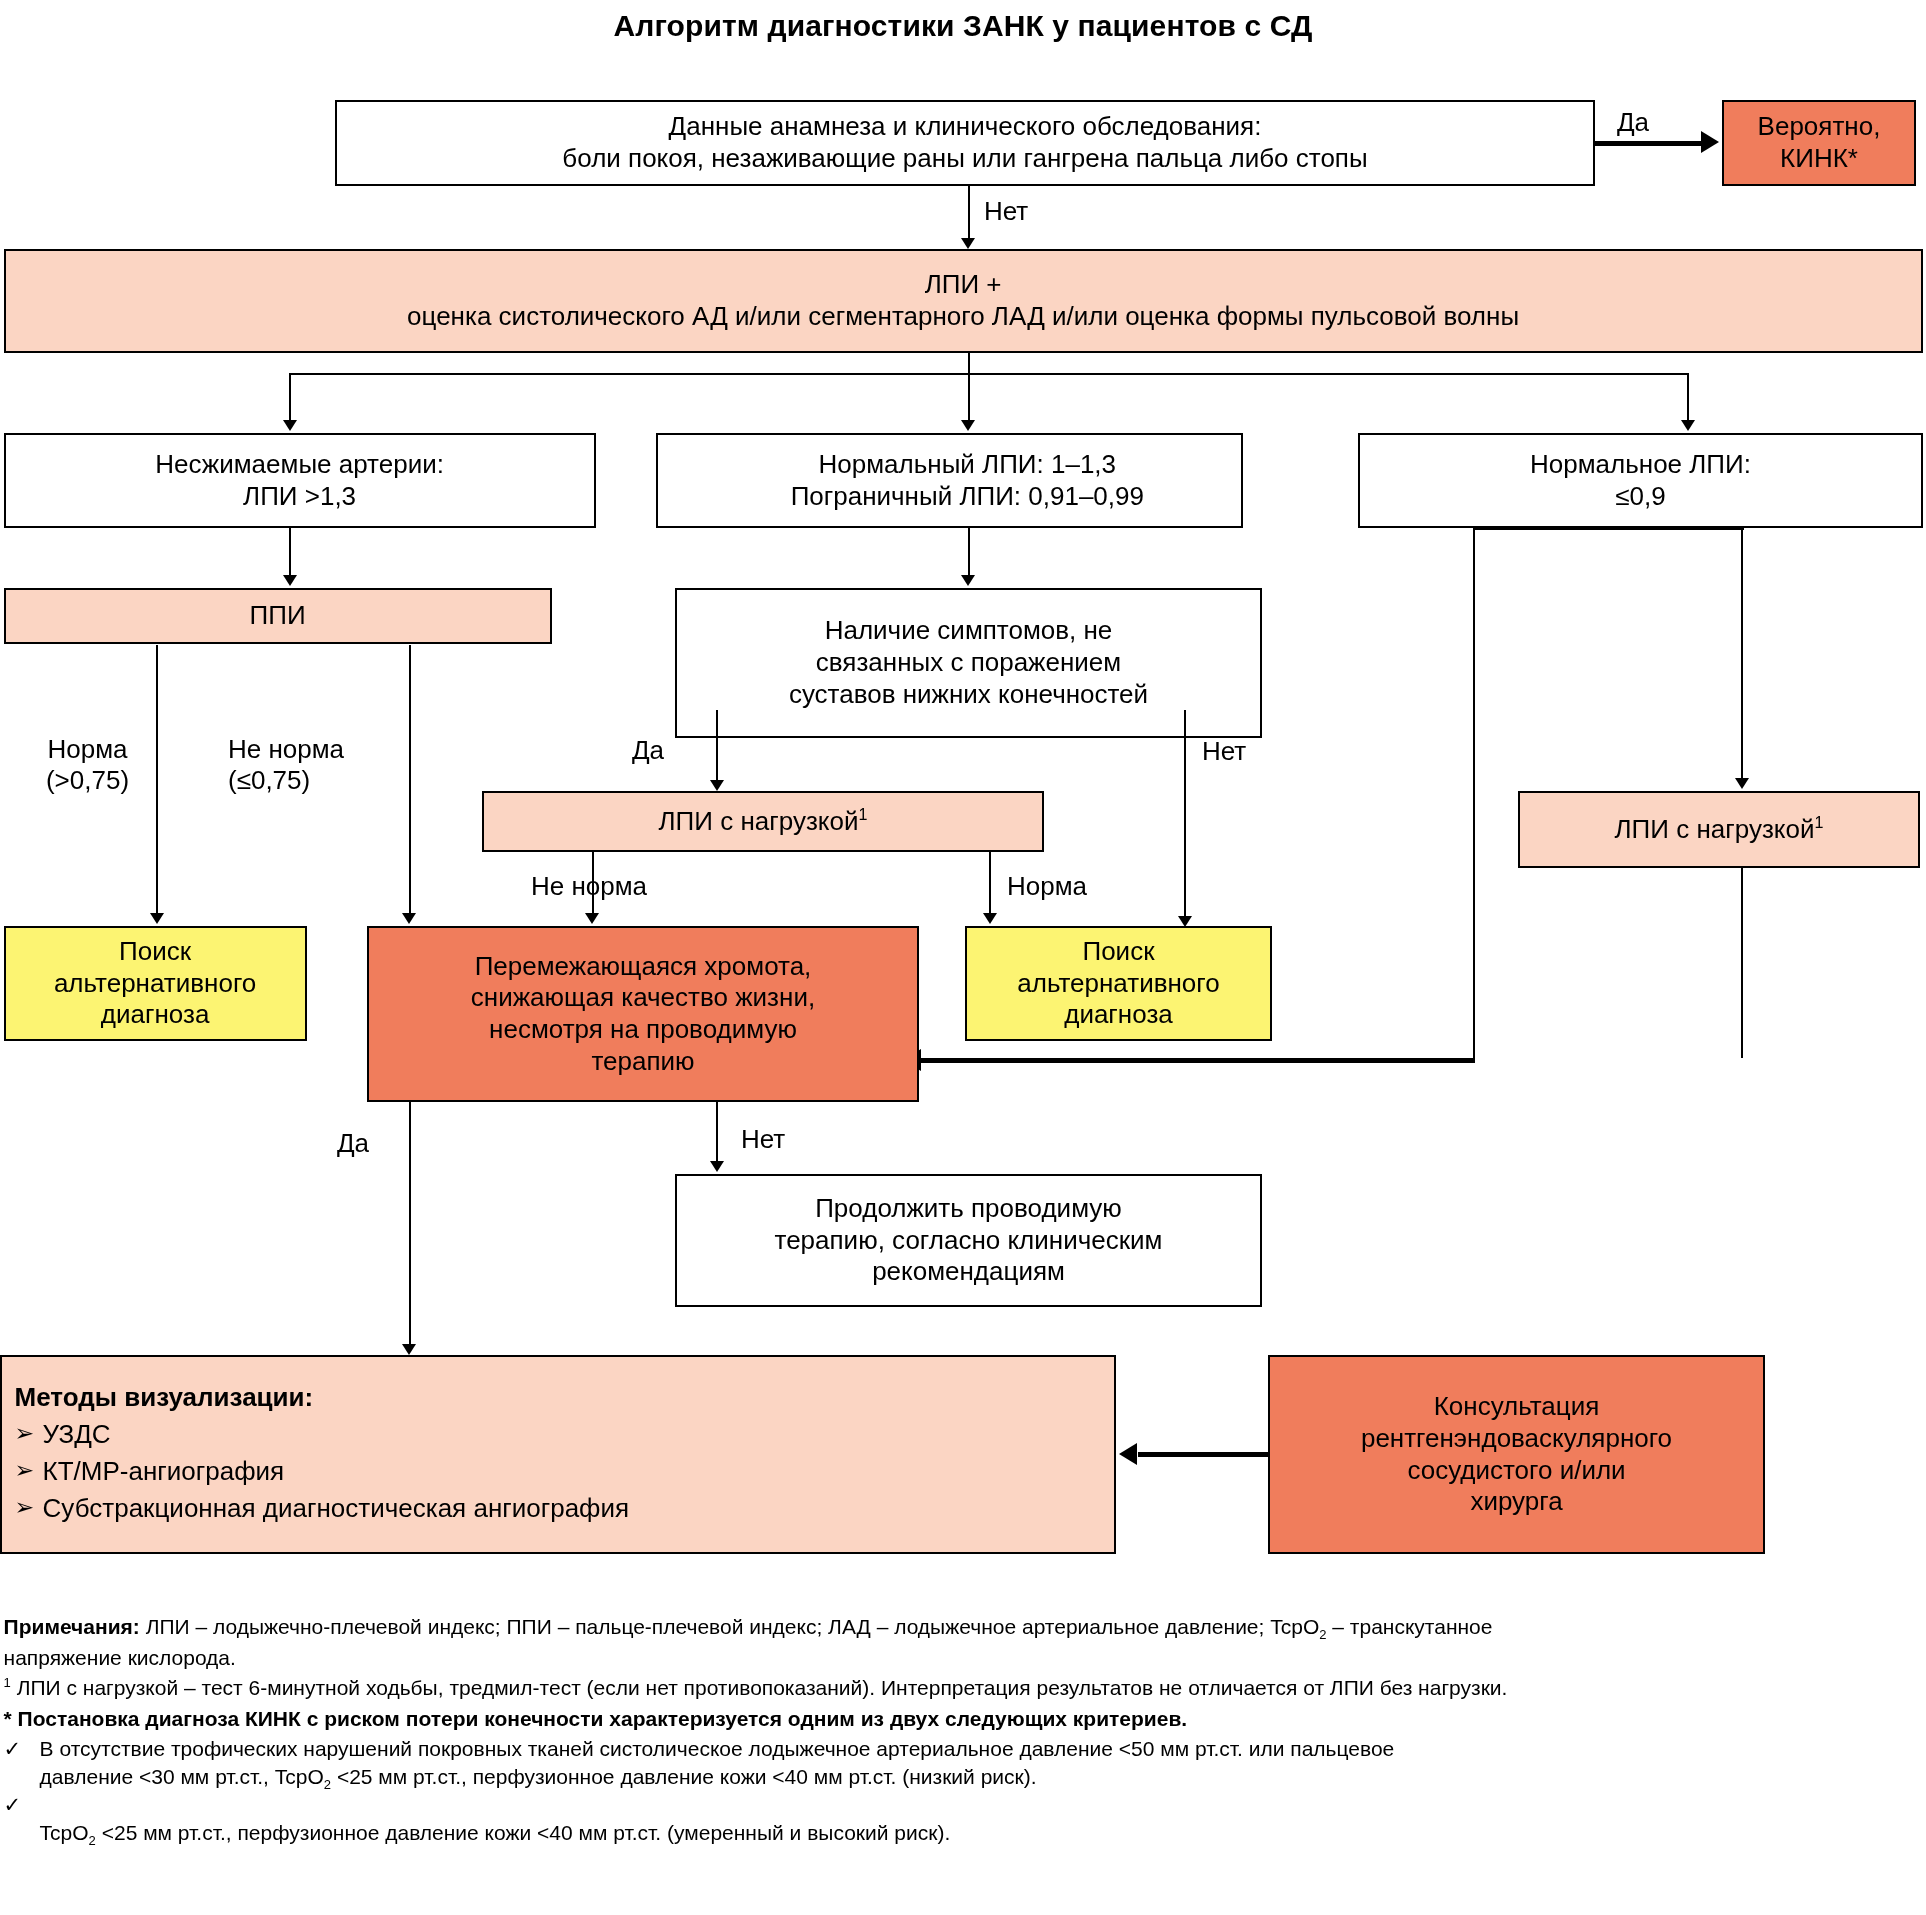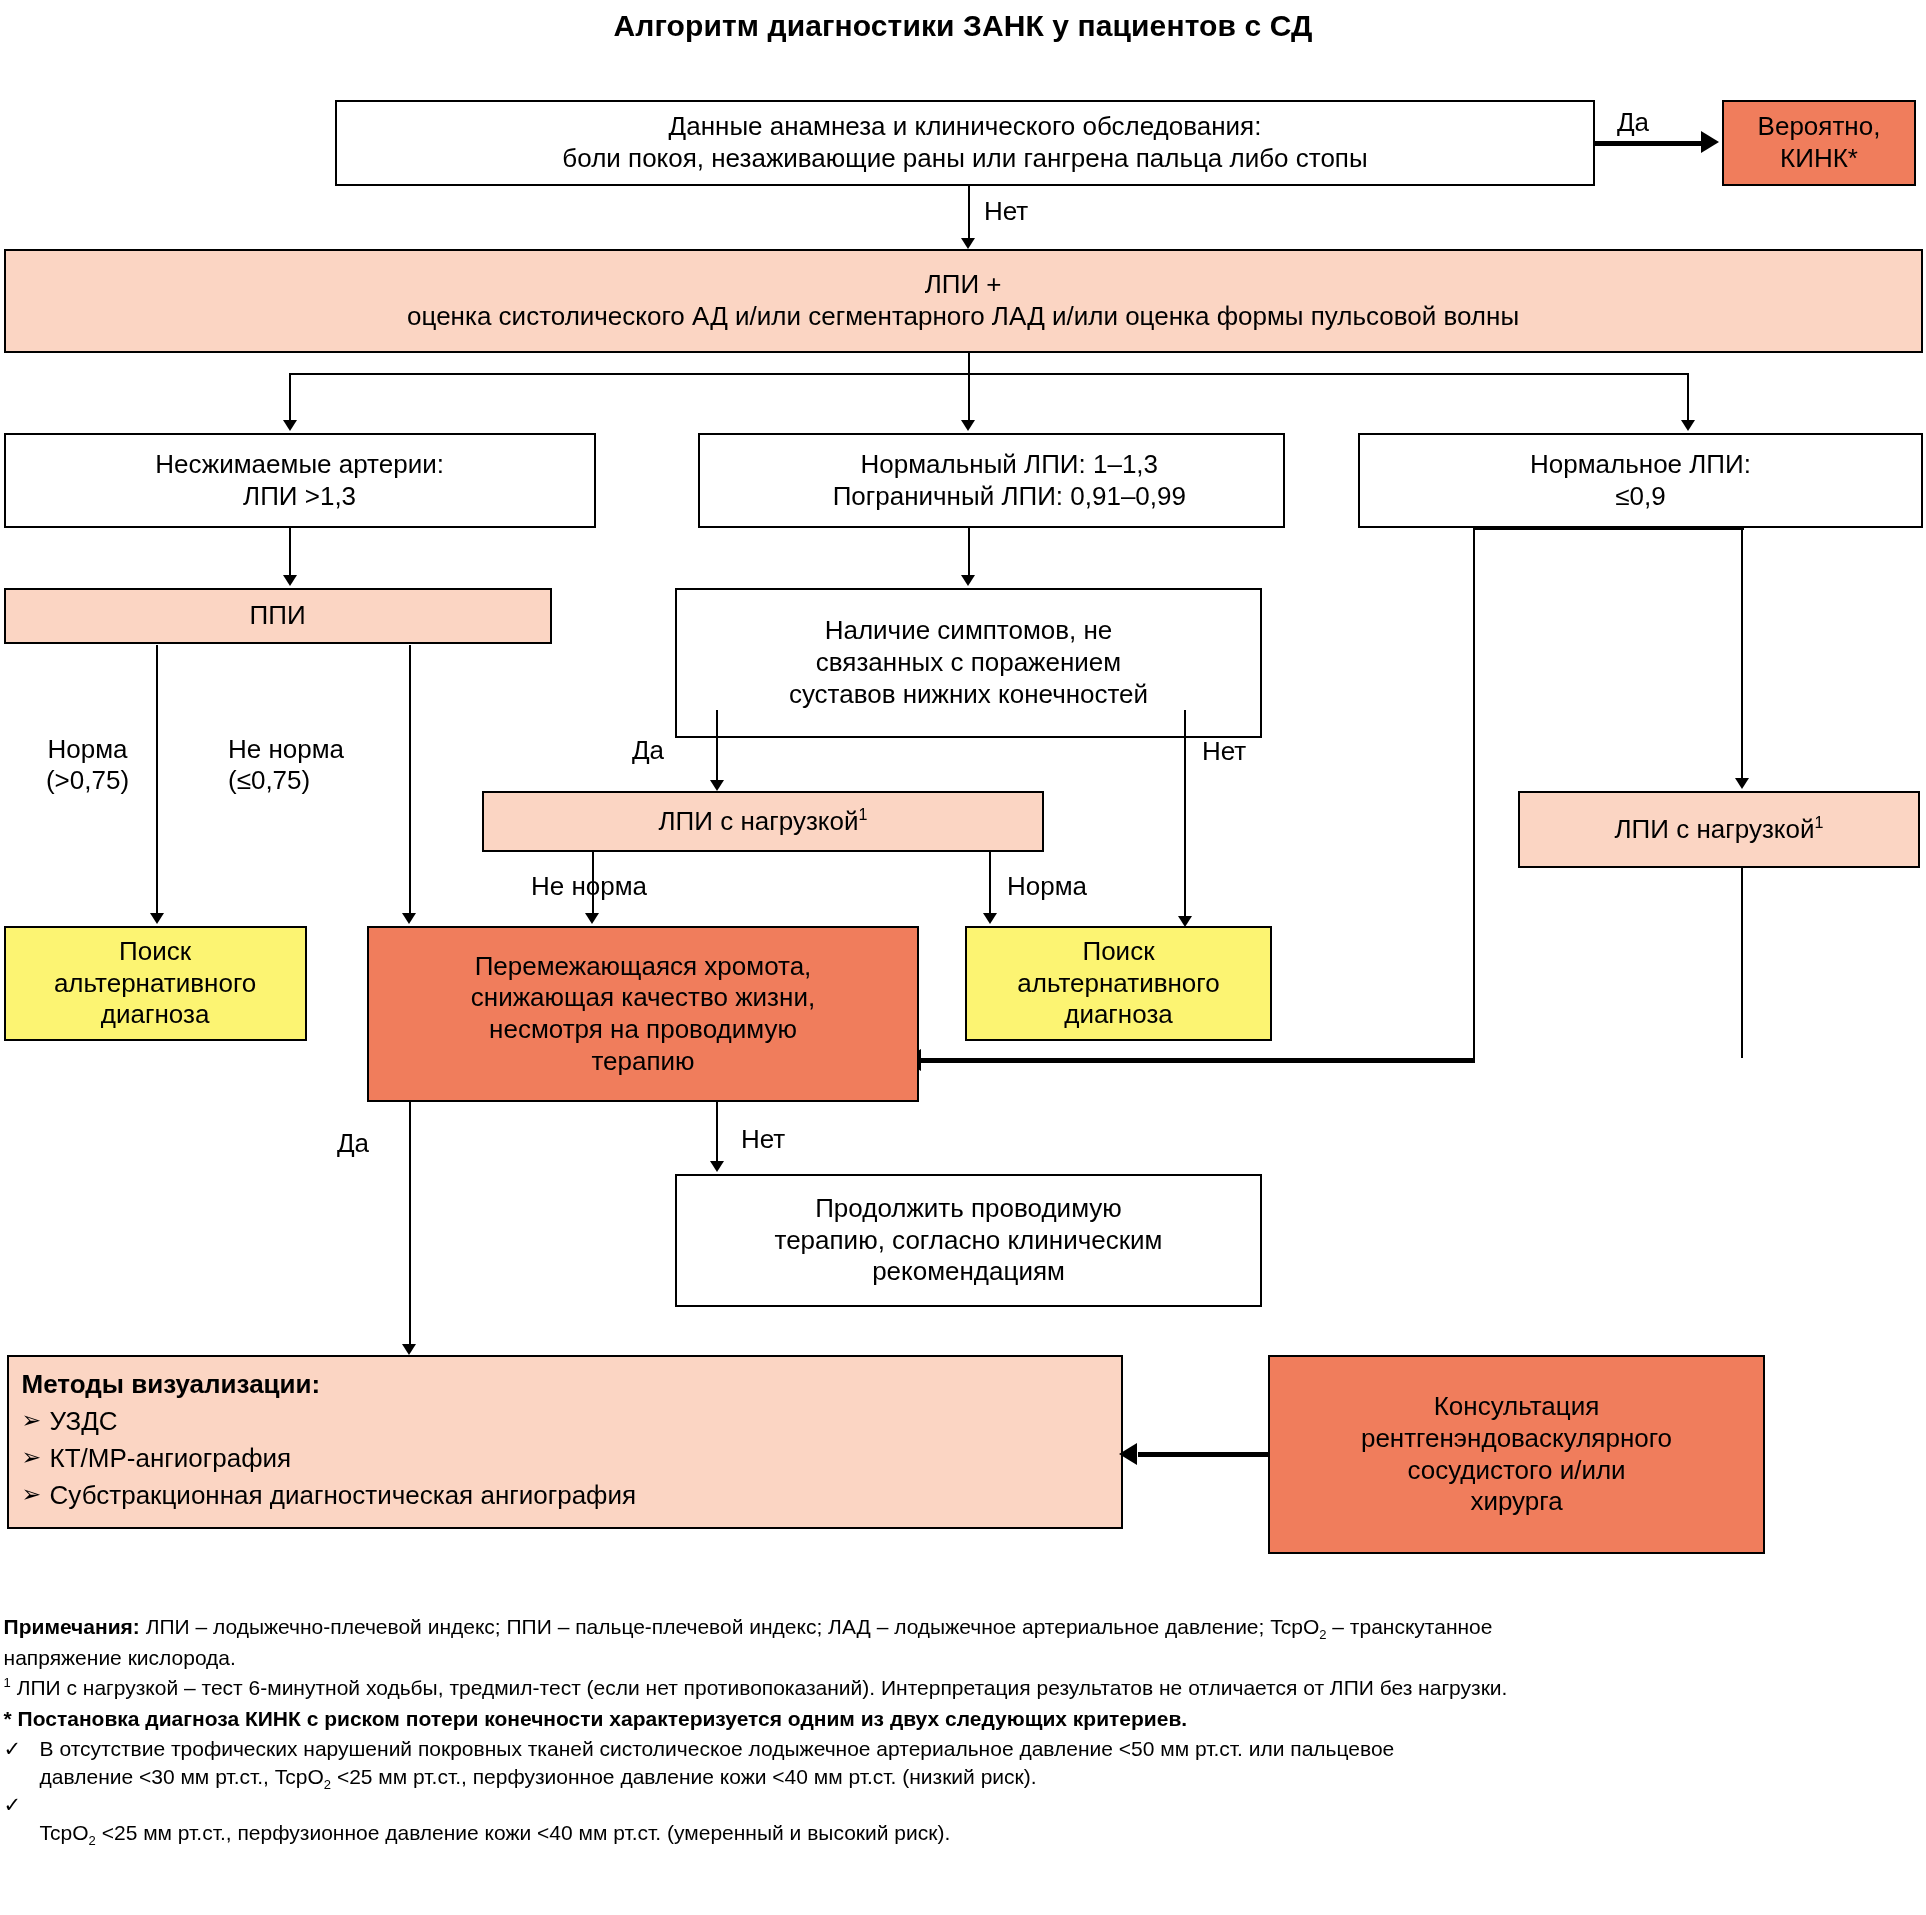--- a/index.html
+++ b/index.html
@@ -174,21 +174,21 @@
 <div class="arrow-down" style="left:961px; top:420px;"></div>
 
 <div class="vline" style="left:1687px; top:373px; height:50px;"></div>
 <div class="arrow-down" style="left:1681px; top:420px;"></div>
 
 <div class="box fill-white" style="left:3.6px; top:433px; width:592px; height:95px;">
   <span class="ln">Несжимаемые артерии:</span>
   <span class="ln">ЛПИ &gt;1,3</span>
 </div>
 
-<div class="box fill-white" style="left:698px; top:433px; width:587px; height:95px;padding-left:41px;">
+<div class="box fill-white" style="left:656px; top:433px; width:587px; height:95px;padding-left:41px;">
   <span class="ln">Нормальный ЛПИ: 1–1,3</span>
   <span class="ln">Пограничный ЛПИ: 0,91–0,99</span>
 </div>
 
 <div class="box fill-white" style="left:1358px; top:433px; width:565px; height:95px;">
   <span class="ln">Нормальное ЛПИ:</span>
   <span class="ln">≤0,9</span>
 </div>
 
 <div class="vline" style="left:289px; top:528px; height:50px;"></div>
@@ -281,21 +281,21 @@
 <div class="vline" style="left:716px; top:1102px; height:61px;"></div>
 <div class="arrow-down" style="left:710px; top:1161px;"></div>
 <div class="elabel" style="left:741px; top:1125px;">Нет</div>
 
 <div class="box fill-white" style="left:675px; top:1174px; width:587px; height:133px;">
   <span class="ln">Продолжить проводимую</span>
   <span class="ln">терапию, согласно клиническим</span>
   <span class="ln">рекомендациям</span>
 </div>
 
-<div class="box box-left fill-peach" style="left:7px; top:1355px; width:1116px; height:174px; justify-content:center; padding:6.3px 9px;">
+<div class="box box-left fill-peach" style="left:0; top:1355px; width:1116px; height:199px; justify-content:center; padding:6.3px 9px;">
   <div class="imaging-title">Методы визуализации:</div>
   <div class="imaging-item">
     <span class="bullet">➢</span>
     <span>УЗДС</span>
   </div>
   <div class="imaging-item">
     <span class="bullet">➢</span>
     <span>КТ/МР-ангиография</span>
   </div>
   <div class="imaging-item">

